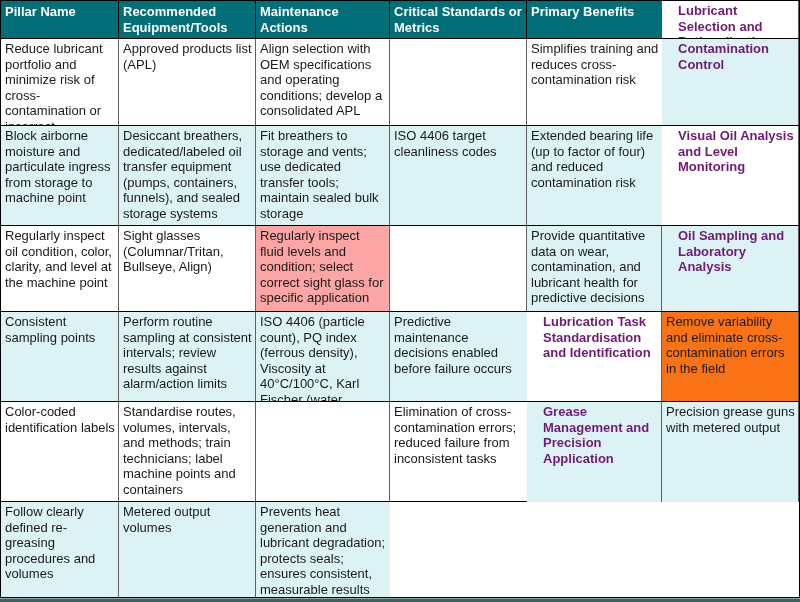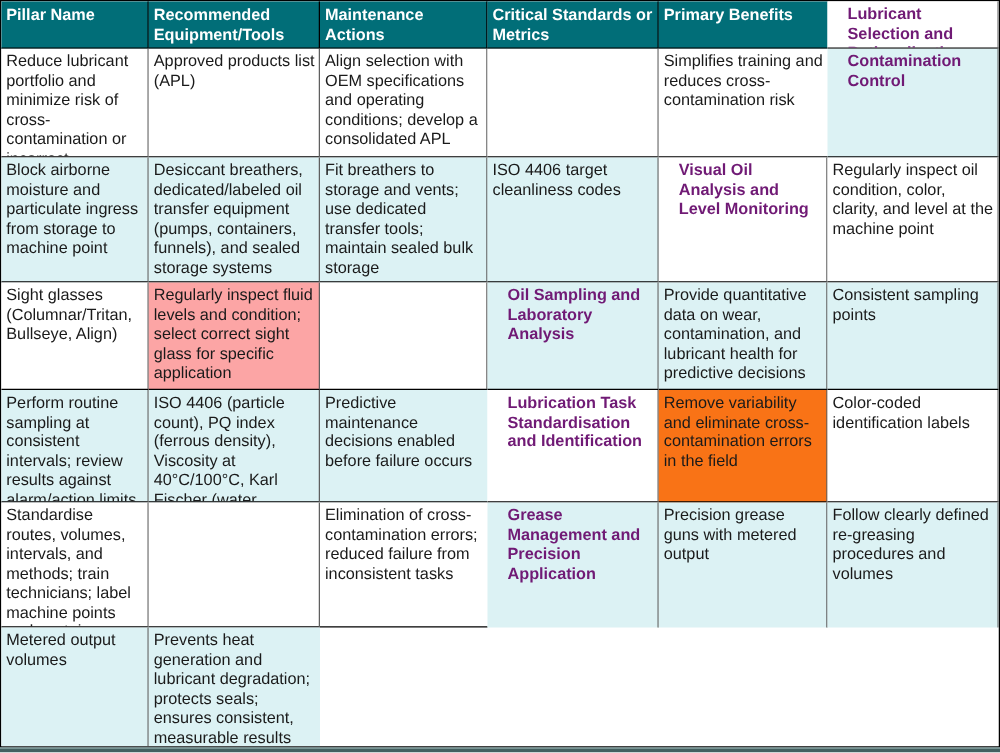--- a/index.html
+++ b/index.html
@@ -74,29 +74,30 @@
       <div class="cell" style="background:#ffffff">Approved products list (APL)</div>
       <div class="cell" style="background:#ffffff">Align selection with OEM specifications and operating conditions; develop a consolidated APL</div>
       <div class="cell" style="background:#ffffff"></div>
       <div class="cell last-col" style="background:#ffffff">Simplifies training and reduces cross-contamination risk</div>
 
       <div class="cell pillar-cell" style="background:#dcf2f4">Contamination Control</div>
       <div class="cell" style="background:#dcf2f4">Block airborne moisture and particulate ingress from storage to machine point</div>
       <div class="cell" style="background:#dcf2f4">Desiccant breathers, dedicated/labeled oil transfer equipment (pumps, containers, funnels), and sealed storage systems</div>
       <div class="cell" style="background:#dcf2f4">Fit breathers to storage and vents; use dedicated transfer tools; maintain sealed bulk storage</div>
       <div class="cell" style="background:#dcf2f4">ISO 4406 target cleanliness codes</div>
+      <div class="cell last-col" style="background:#dcf2f4">Extended bearing life (up to factor of four) and reduced contamination risk</div>
 
       <div class="cell pillar-cell" style="background:#ffffff">Visual Oil Analysis and Level Monitoring</div>
       <div class="cell" style="background:#ffffff">Regularly inspect oil condition, color, clarity, and level at the machine point</div>
       <div class="cell" style="background:#ffffff">Sight glasses (Columnar/Tritan, Bullseye, Align)</div>
       <div class="cell" style="background:#fca5a5">Regularly inspect fluid levels and condition; select correct sight glass for specific application</div>
       <div class="cell" style="background:#ffffff"></div>
 
+      <div class="cell" style="background:#dcf2f4">Provide quantitative data on wear, contamination, and lubricant health for predictive decisions</div>
       <div class="cell pillar-cell" style="background:#dcf2f4">Oil Sampling and Laboratory Analysis</div>
-      <div class="cell" style="background:#dcf2f4">Provide quantitative data on wear, contamination, and lubricant health for predictive decisions</div>
       <div class="cell" style="background:#dcf2f4">Consistent sampling points</div>
       <div class="cell" style="background:#dcf2f4">Perform routine sampling at consistent intervals; review results against alarm/action limits</div>
       <div class="cell" style="background:#dcf2f4">ISO 4406 (particle count), PQ index (ferrous density), Viscosity at 40°C/100°C, Karl Fischer (water content)</div>
       <div class="cell last-col" style="background:#dcf2f4">Predictive maintenance decisions enabled before failure occurs</div>
 
       <div class="cell pillar-cell" style="background:#ffffff">Lubrication Task Standardisation and Identification</div>
       <div class="cell" style="background:#f97316">Remove variability and eliminate cross-contamination errors in the field</div>
       <div class="cell" style="background:#ffffff">Color-coded identification labels</div>
       <div class="cell" style="background:#ffffff">Standardise routes, volumes, intervals, and methods; train technicians; label machine points and containers</div>
       <div class="cell" style="background:#ffffff"></div>

